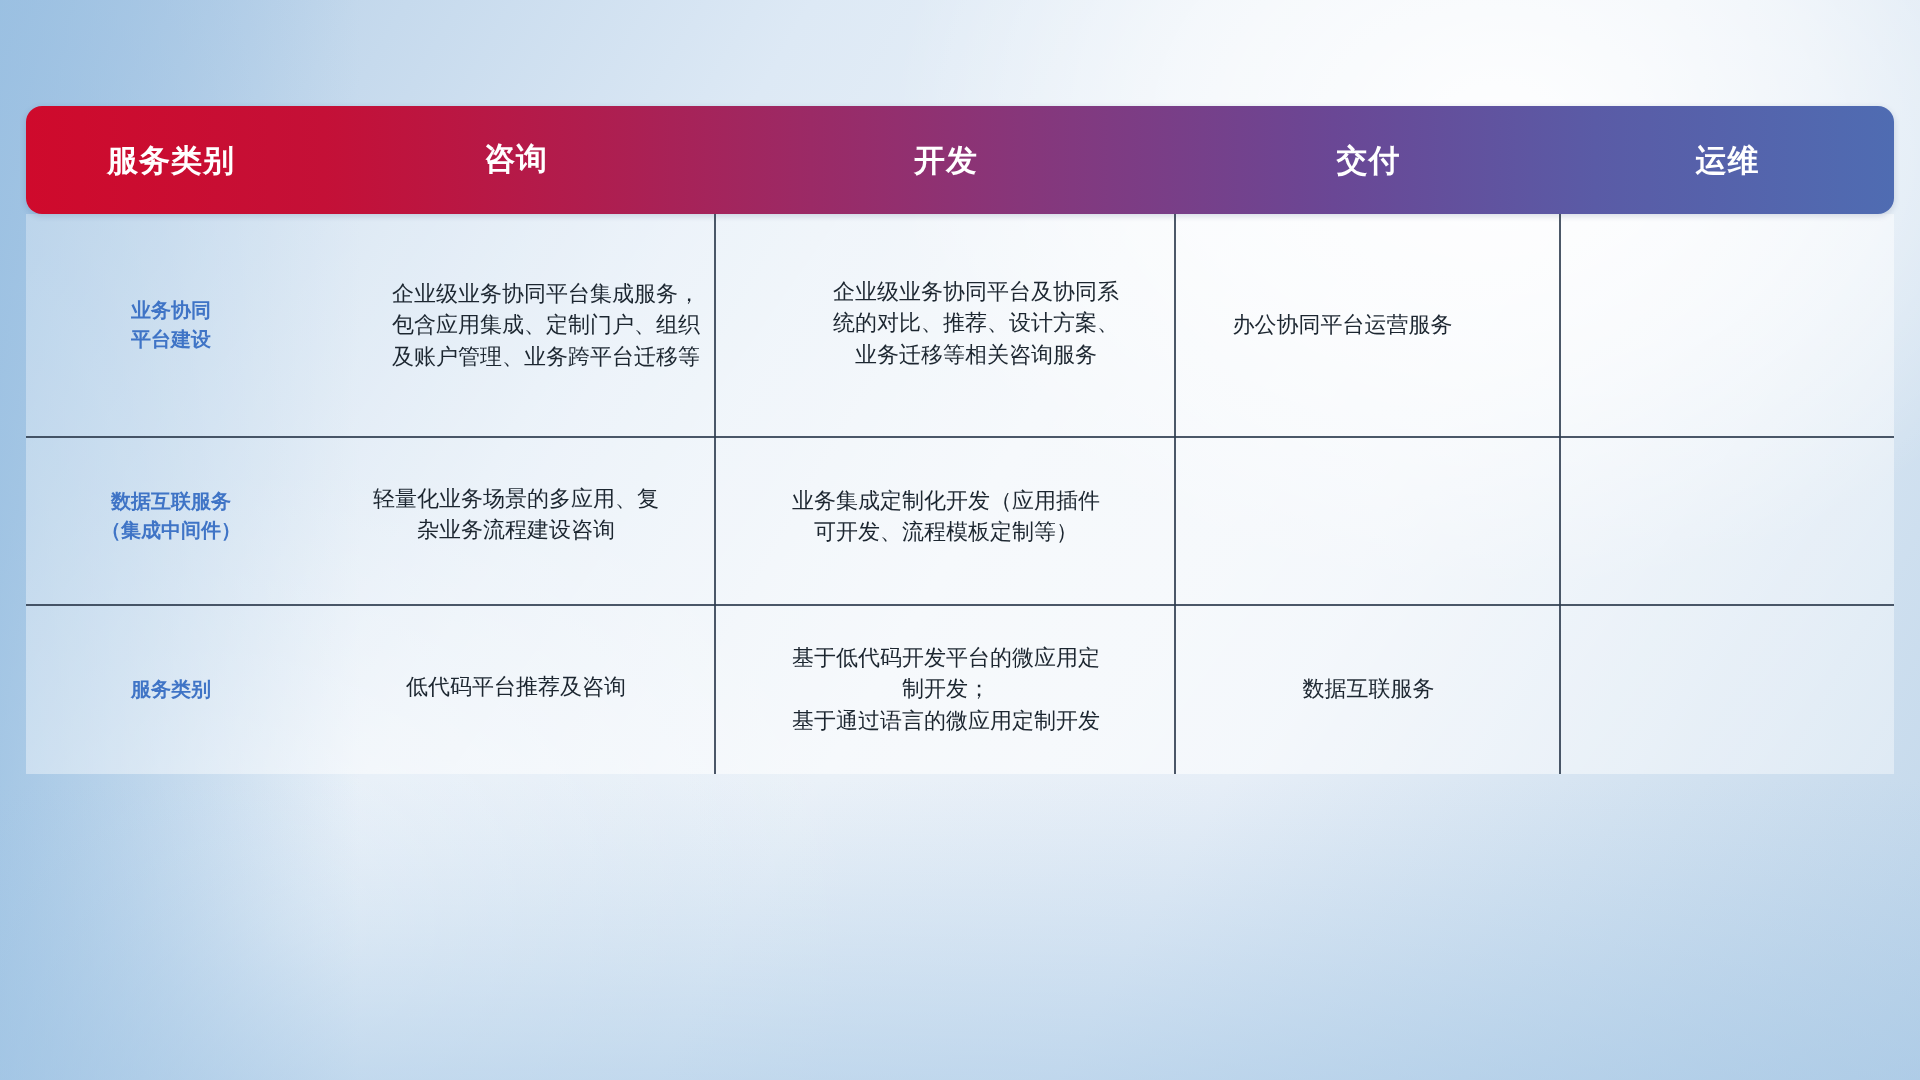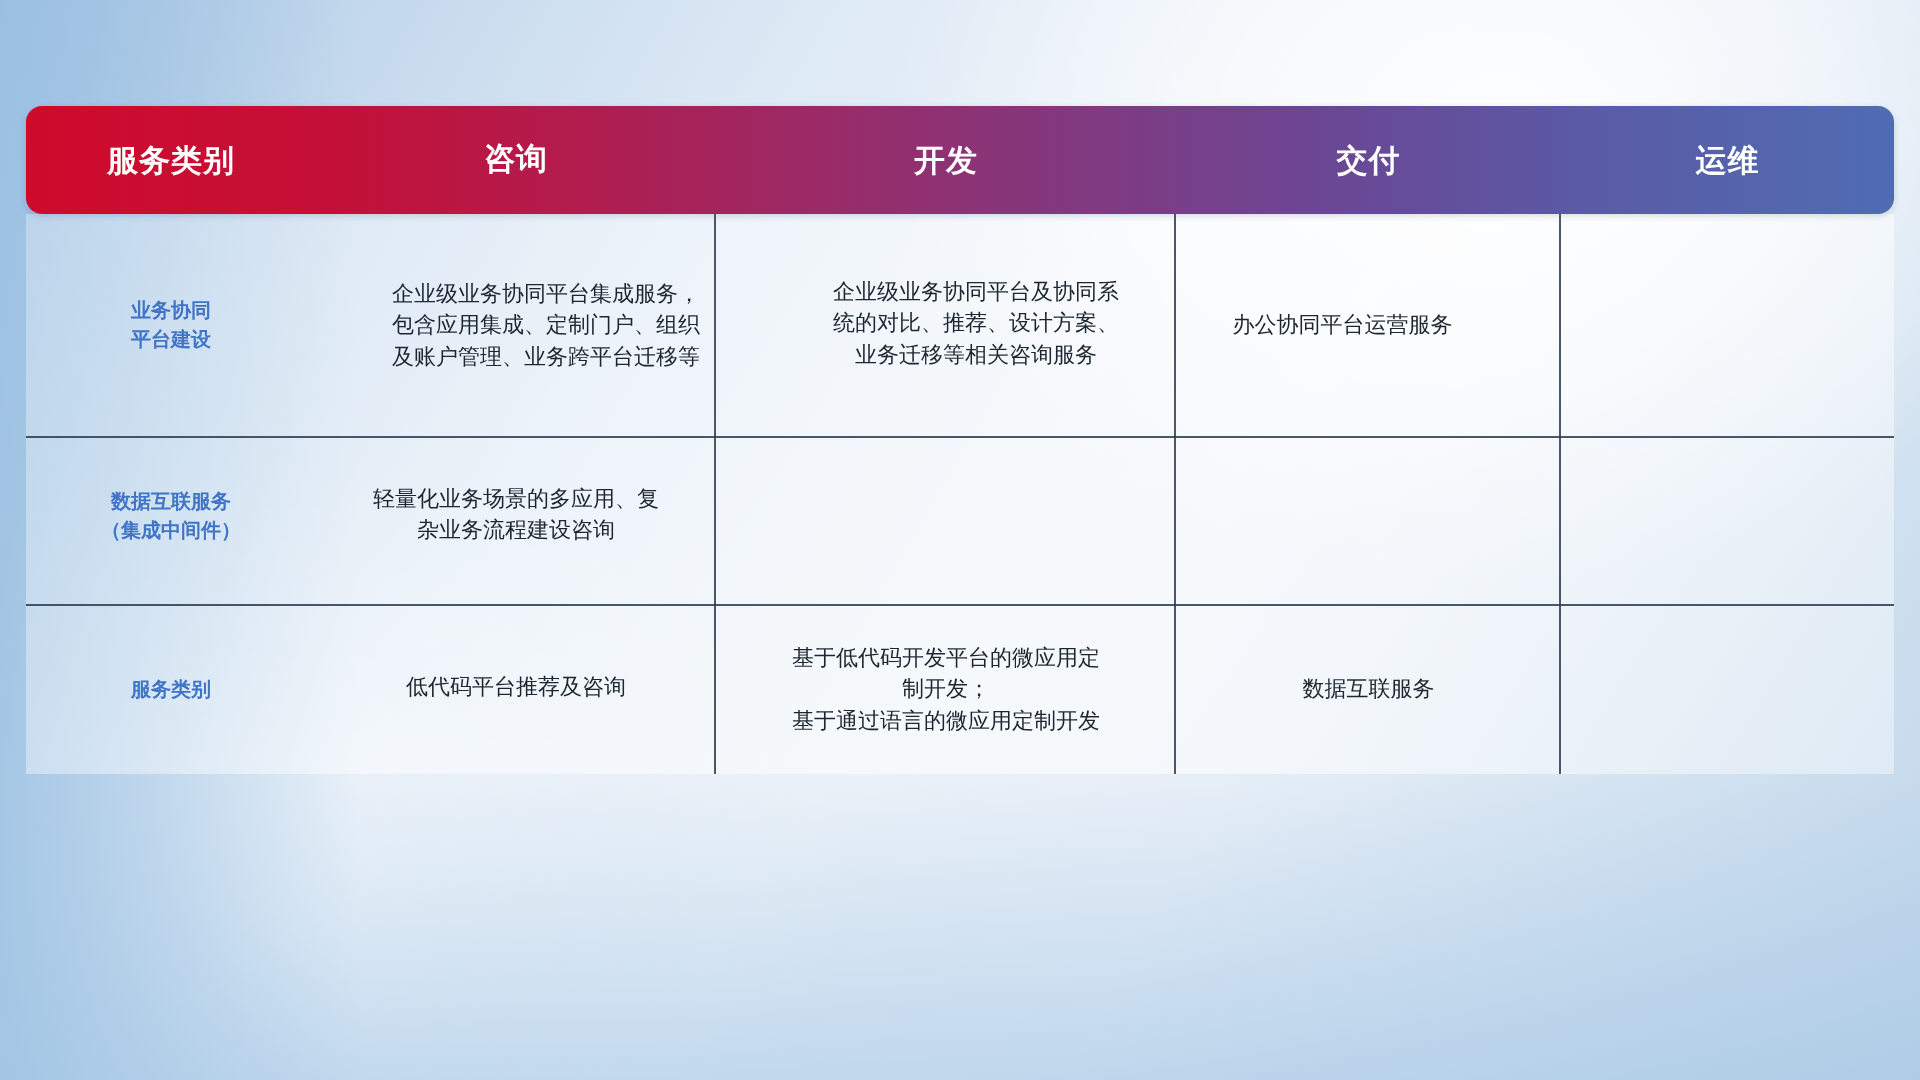--- a/index.html
+++ b/index.html
@@ -225,20 +225,24 @@
 
   <div class="row" id="row-1">
     <div class="cell c1">
       <span class="cat-text">数据互联服务
 （集成中间件）</span>
     </div>
     <div class="cell c2">
       <span class="cell-text">轻量化业务场景的多应用、复
 杂业务流程建设咨询</span>
     </div>
+    <div class="cell c3">
+      <span class="cell-text">业务集成定制化开发（应用插件
+可开发、流程模板定制等）</span>
+    </div>
     <div class="cell c4">
       <span class="cell-text"></span>
     </div>
     <div class="cell c5">
       <span class="cell-text"></span>
     </div>
   </div>
 
   <div class="row" id="row-2">
     <div class="cell c1">

